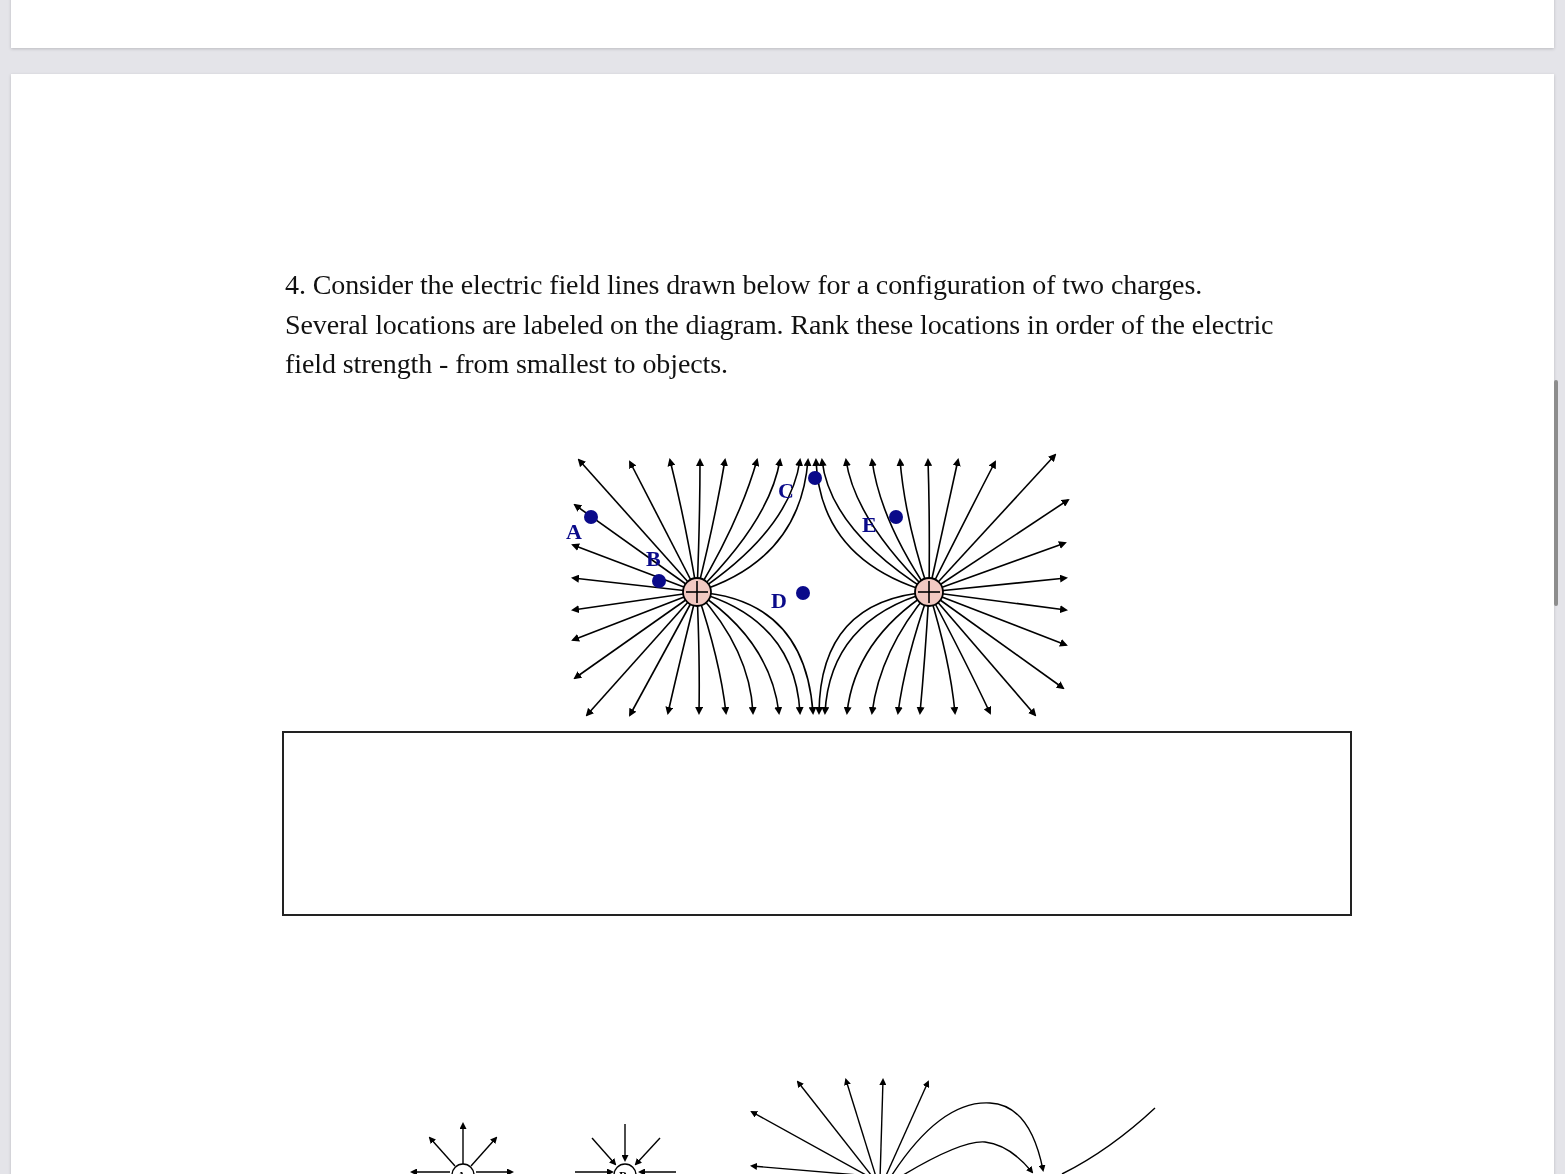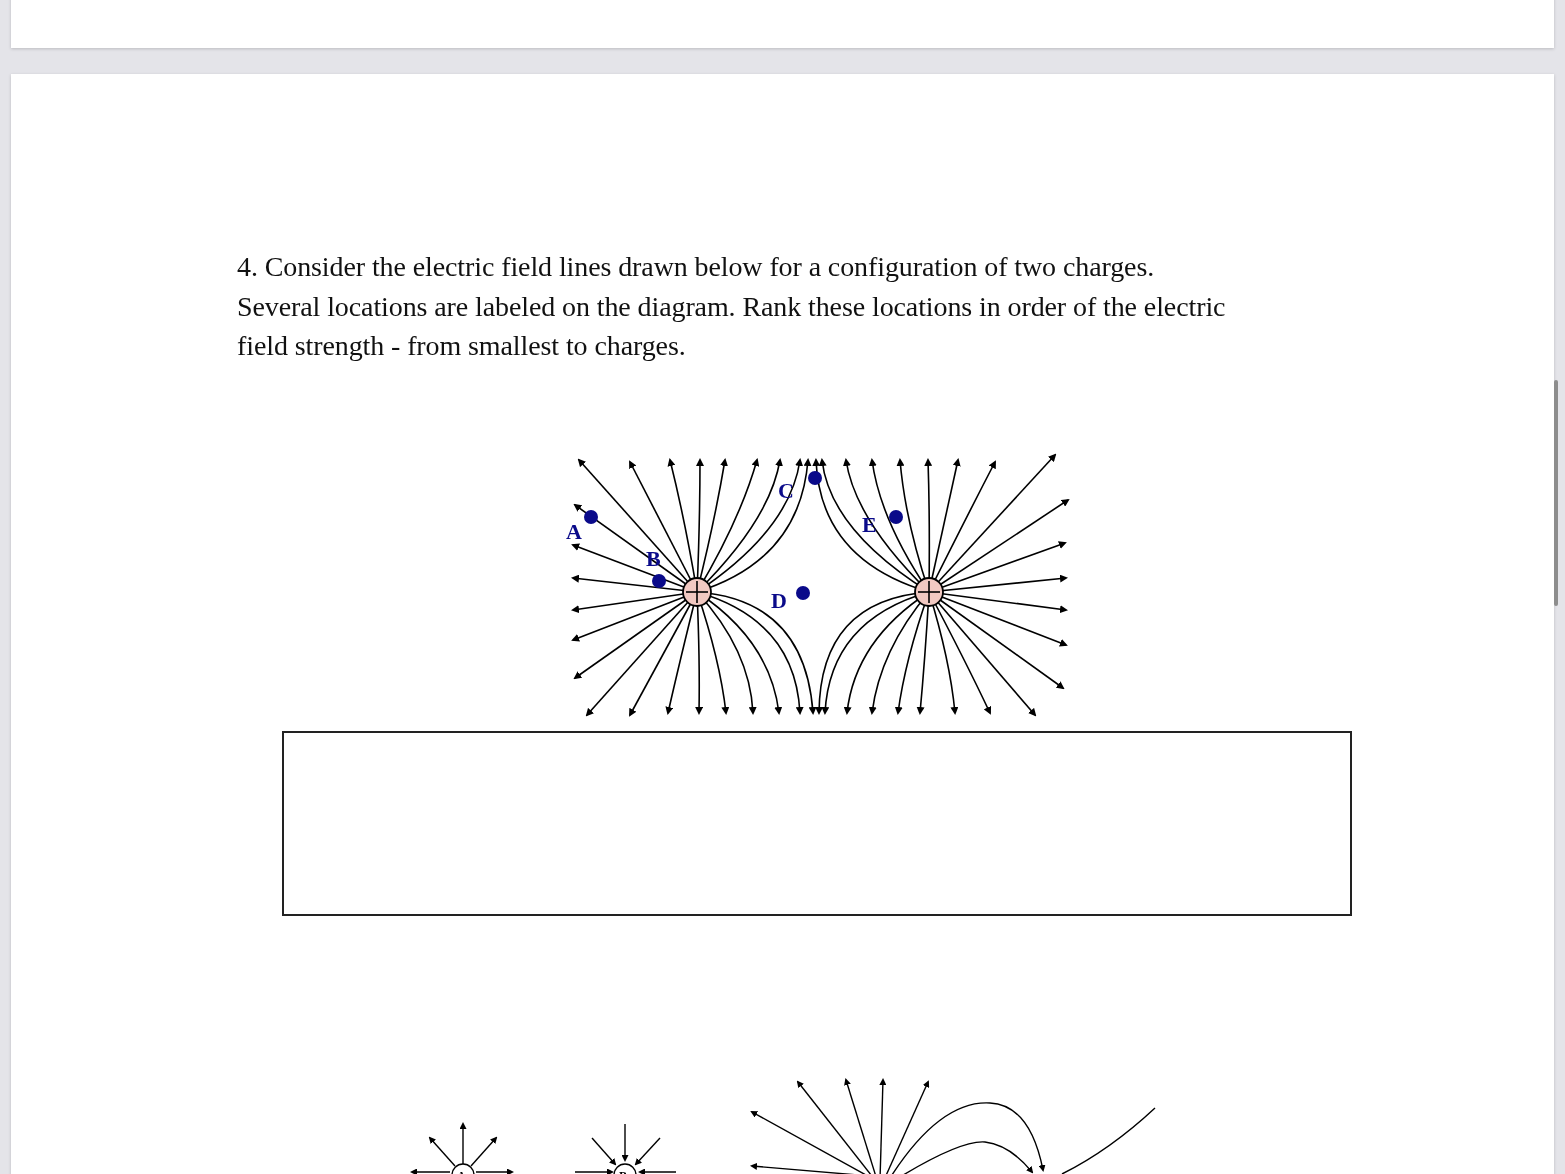--- a/index.html
+++ b/index.html
@@ -12,21 +12,21 @@
     position:absolute; left:11px; width:1543px; background:#ffffff;
     box-shadow:0 1px 3px rgba(0,0,0,0.18);
   }
   .page-prev { top:-10px; height:58px; }
   .page-cur { top:74px; height:1120px; }
   .question {
     position:absolute; left:237px; width:1100px;
     font-size:28px; line-height:39.5px; color:#111;
     letter-spacing:-0.1px;
   }
-  .q4 { top:247px; }
+  .q4 { top:265px;margin-left:48px; }
   .q5 { top:956px; }
   .diagram { position:absolute; }
   .answer-box {
     position:absolute; left:282px; top:731px; width:1066px; height:181px;
     border:2px solid #222; background:#fff;
   }
   .scrollbar {
     position:absolute; left:1554px; top:380px; width:4px; height:226px;
     background:#8d8d8d; border-radius:2px;
   }
@@ -35,21 +35,21 @@
 </head>
 <body>
 
 <div class="page page-prev"></div>
 
 <div class="page page-cur"></div>
 
 <div class="question q4">
   <div>4. Consider the electric field lines drawn below for a configuration of two charges.</div>
   <div>Several locations are labeled on the diagram. Rank these locations in order of the electric</div>
-  <div>field strength - from smallest to charges.</div>
+  <div>field strength - from smallest to objects.</div>
 </div>
 
 <svg class="diagram" style="left:560px; top:445px;" width="520" height="285" viewBox="560 445 520 285">
   <defs>
     <marker id="ah" markerWidth="8" markerHeight="8" refX="6" refY="4" orient="auto" markerUnits="userSpaceOnUse">
       <path d="M0,0 L8,4 L0,8 Z" fill="#000"></path>
     </marker>
   </defs>
   <g stroke="#000" stroke-width="1.6" fill="none" marker-end="url(#ah)">
 

